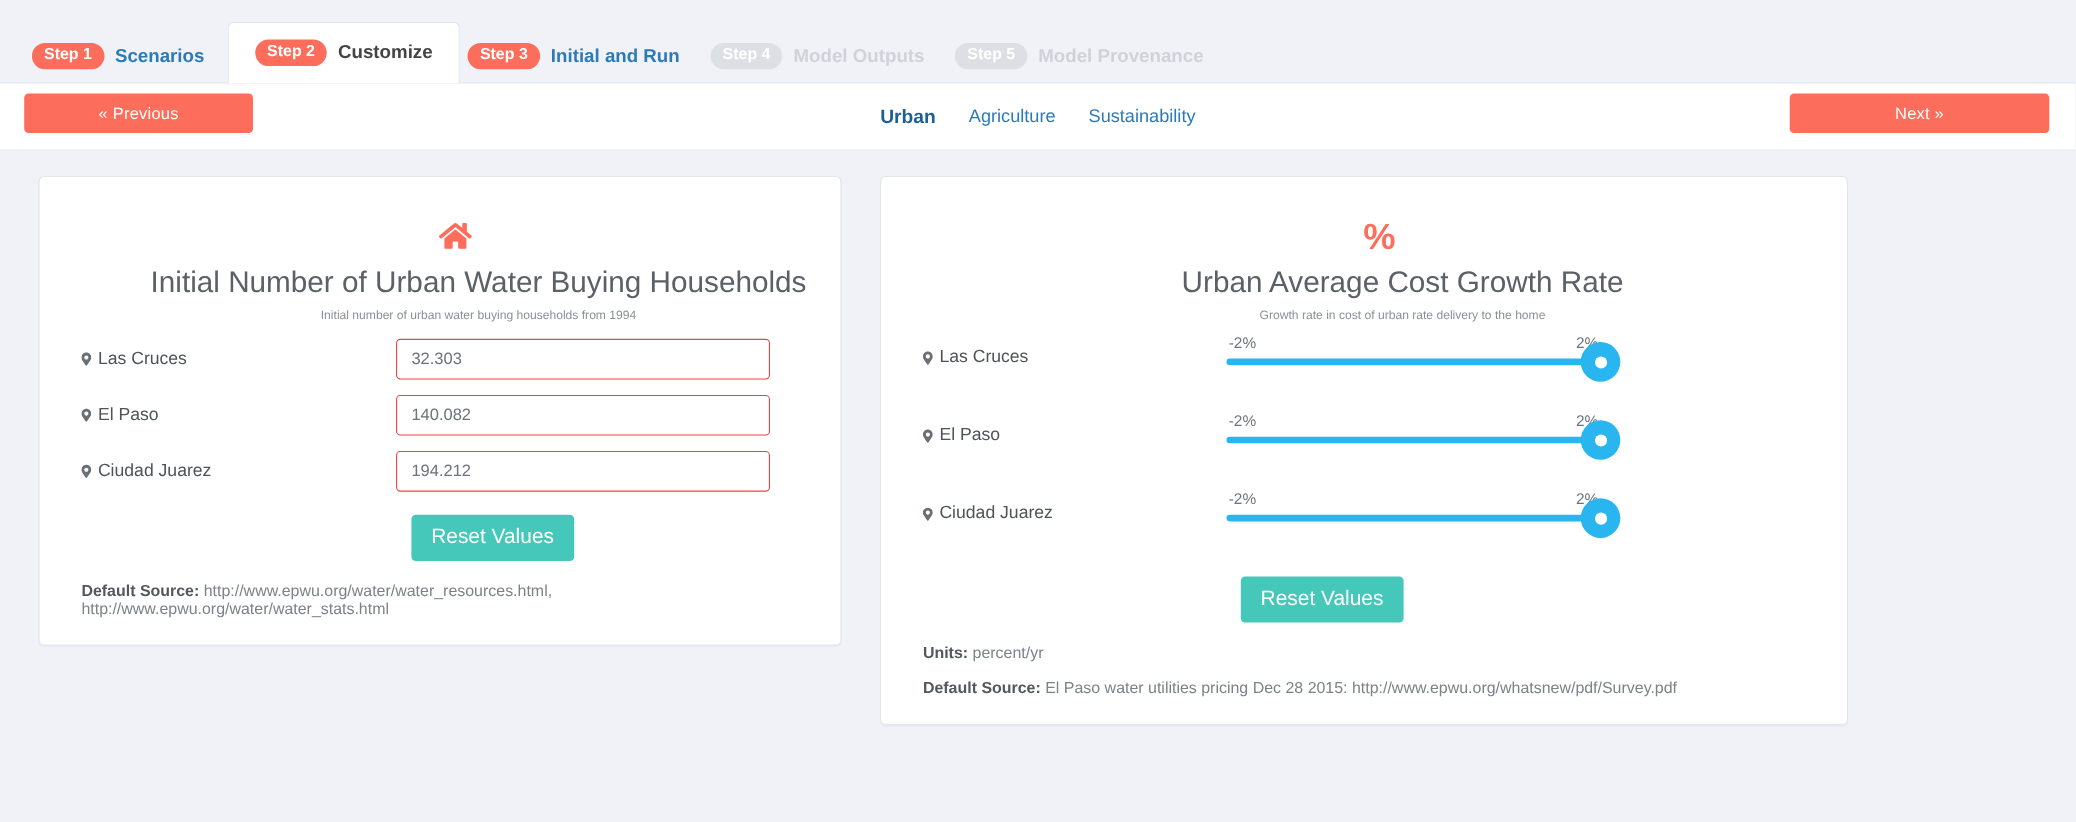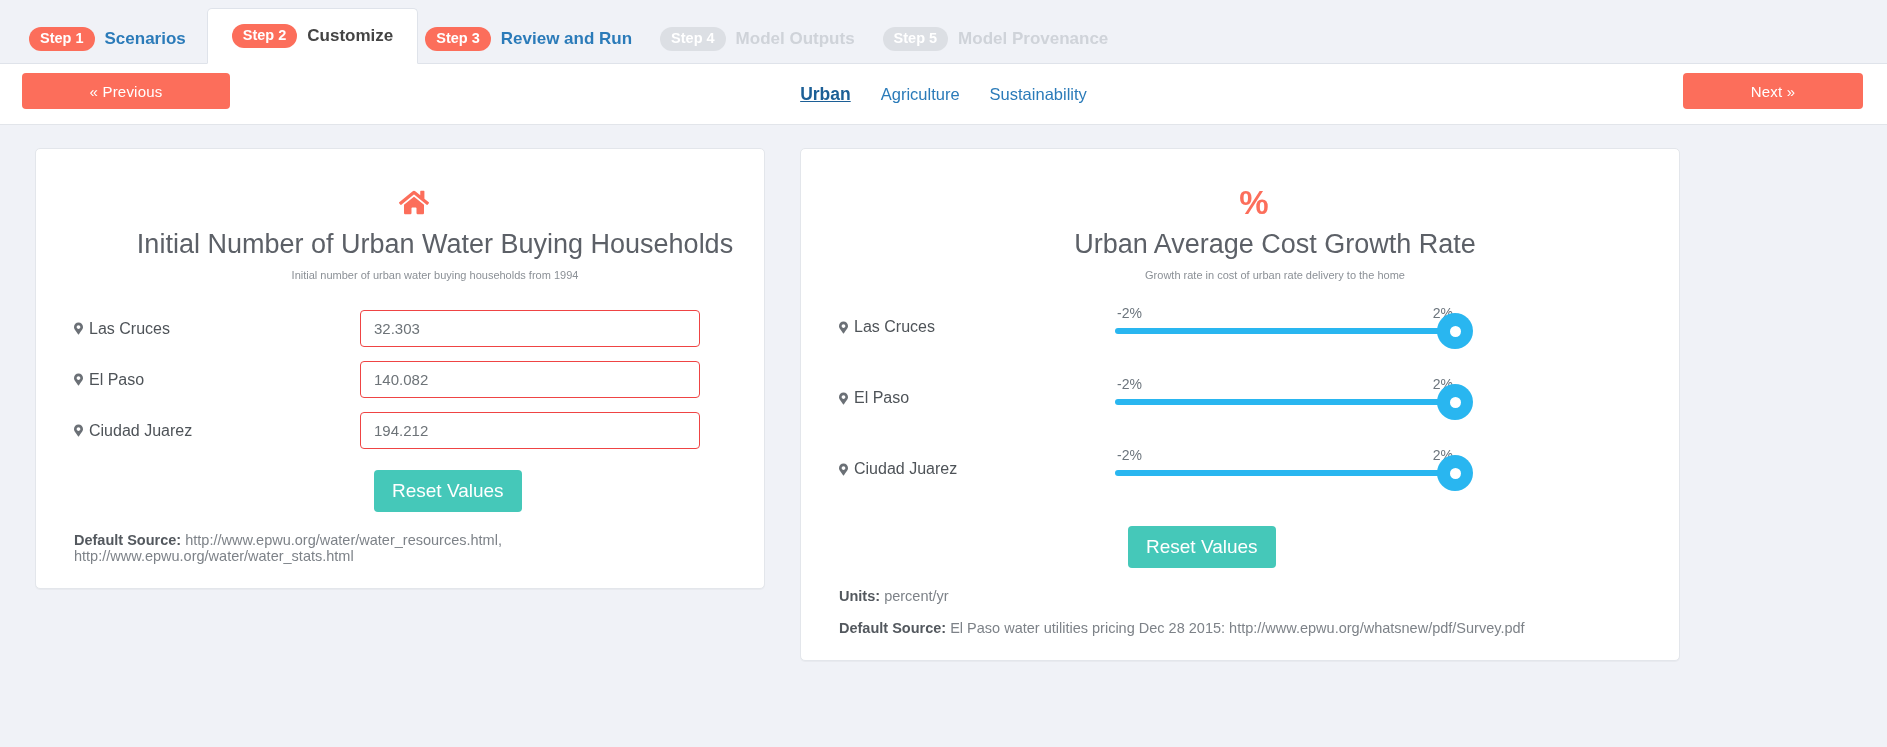--- a/index.html
+++ b/index.html
@@ -7,21 +7,21 @@
     width: 1887px;
     height: 747px;
     background: #f0f2f7;
     font-family: "Liberation Sans", sans-serif;
     overflow: hidden;
   }
 
   
   .stepbar {
     position: relative;
-    height: 64px;
+    height: 76px;
     background: #f0f2f7;
     border-bottom: 1px solid #dfe3ea;
     display: flex;
     align-items: flex-end;
     padding-left: 22px;
   }
   .step-tab {
     display: flex;
     align-items: center;
     gap: 10px;
@@ -75,39 +75,39 @@
     background: #fc6e5b;
     color: #ffffff;
     border: none;
     border-radius: 4px;
     font-size: 15px;
     font-family: "Liberation Sans", sans-serif;
     cursor: pointer;
     letter-spacing: .2px;
   }
   .nav-btn.prev { left: 22px; width: 208px; }
-  .nav-btn.next { right: 24px; width: 180px; }
+  .nav-btn.next { right: 24px; width: 236px; }
 
   .cat-nav {
     position: absolute;
     left: 0; right: 0;
     top: 0; bottom: 0;
     display: flex;
     align-items: center;
     justify-content: center;
     gap: 30px;
   }
   .cat-link {
     font-size: 16.5px;
     color: #2b7bb9;
     text-decoration: none;
     cursor: pointer;
     white-space: nowrap;
   }
-  .cat-link.active { font-weight: bold; color: #1c5f96; font-size: 17.5px; text-decoration: underline; }
+  .cat-link.active { font-weight: bold; color: #1c5f96; font-size: 17.5px; }
 
   
   .cards {
     display: flex;
     gap: 0;
     padding: 23px 0 0 0;
     align-items: flex-start;
   }
   .card {
     background: #ffffff;
@@ -148,21 +148,21 @@
   }
   .card-sub {
     font-size: 11px;
     color: #8b9096;
     text-align: center;
     padding-left: 70px;
     padding-top: 9px;
   }
 
   
-  .rows { margin-top: 22px; }
+  .rows { margin-top: 8px; }
   .row {
     display: flex;
     align-items: center;
     min-height: 51px;
   }
   .row-label {
     flex: 0 0 300px;
     display: flex;
     align-items: center;
     gap: 6px;
@@ -268,21 +268,21 @@
     <span class="step-label">Scenarios</span>
   </div>
 
   <div class="step-tab active">
     <span class="step-badge">Step 2</span>
     <span class="step-label">Customize</span>
   </div>
 
   <div class="step-tab">
     <span class="step-badge">Step 3</span>
-    <span class="step-label">Review and Run</span>
+    <span class="step-label">Initial and Run</span>
   </div>
 
   <div class="step-tab">
     <span class="step-badge muted">Step 4</span>
     <span class="step-label muted">Model Outputs</span>
   </div>
 
   <div class="step-tab">
     <span class="step-badge muted">Step 5</span>
     <span class="step-label muted">Model Provenance</span>

